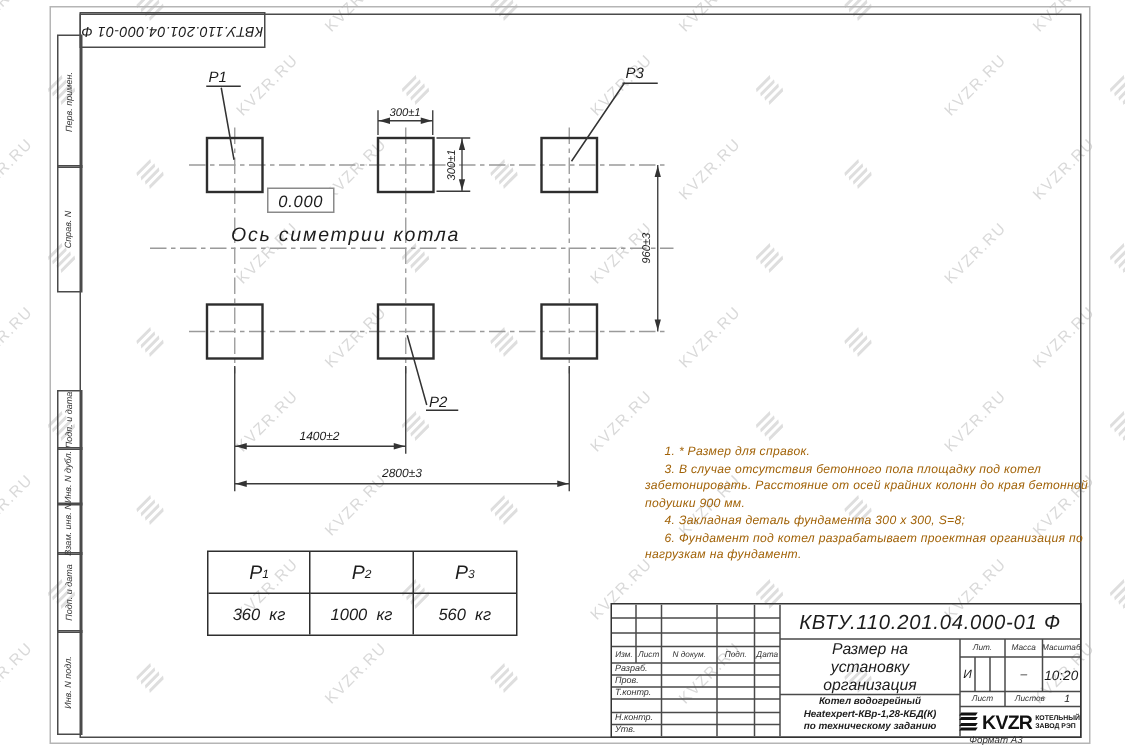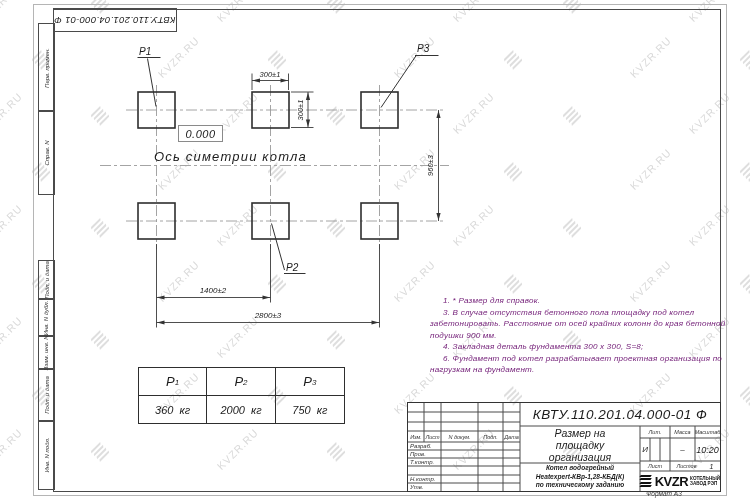--- a/index.html
+++ b/index.html
@@ -25,21 +25,21 @@
   .sq{fill:none;stroke:#2e2e2e;stroke-width:1.6;}
   .cl{fill:none;stroke:#9a9a9a;stroke-width:.9;stroke-dasharray:11 3 3 3;}
   .dim{fill:none;stroke:#3a3a3a;stroke-width:.9;}
   .ldr{fill:none;stroke:#333;stroke-width:1;}
   .ah{fill:#333;stroke:none;}
   .svtxt{font-family:"Liberation Sans",sans-serif;font-style:italic;fill:#1c1c1c;}
   .t7{font-size:7.5px;}.t8{font-size:8px;}.t10{font-size:10px;}.t11{font-size:11px;letter-spacing:.5px;}
   .t13{font-size:13px;letter-spacing:1.2px;}
   .lvl{fill:#fff;stroke:#8a8a8a;stroke-width:1;}
   
-  .notes{position:absolute;left:430px;top:295px;width:298px;color:#701a75;}
+  .notes{position:absolute;left:430px;top:295px;width:298px;color:#a16207;}
   .note{font:italic 8.1px/11.5px "Liberation Sans",sans-serif;text-indent:13px;letter-spacing:.2px;}
   
   .load-table{position:absolute;left:138px;top:367px;width:205px;height:55px;border:1.6px solid #2e2e2e;display:grid;grid-template-columns:repeat(3,1fr);grid-template-rows:28px 1fr;background:transparent;}
   .load-table>div{display:flex;align-items:center;justify-content:center;border-right:1.4px solid #2e2e2e;border-bottom:1.4px solid #2e2e2e;font-style:italic;color:#1c1c1c;white-space:pre;}
   .load-table>div:nth-child(3n){border-right:none;}
   .load-table>div:nth-child(n+4){border-bottom:none;}
   .lt-head{font-size:13px;}
   .lt-head sub{font-size:8px;transform:translateY(1px);}
   .lt-val{font-size:11px;}
   
@@ -395,36 +395,36 @@
       <div class="note">3.  В случае отсутствия бетонного пола площадку под котел забетонировать. Расстояние от осей крайних колонн до края бетонной подушки 900 мм.</div>
       <div class="note">4.  Закладная деталь фундамента  300 х 300, S=8;</div>
       <div class="note">6.  Фундамент под котел разрабатывает проектная организация по нагрузкам на фундамент.</div>
     </div>
 
     <div class="load-table">
       <div class="lt-head"><span>P</span><sub>1</sub></div>
       <div class="lt-head"><span>P</span><sub>2</sub></div>
       <div class="lt-head"><span>P</span><sub>3</sub></div>
       <div class="lt-val">360  кг</div>
-      <div class="lt-val">2000  кг</div>
-      <div class="lt-val">750  кг</div>
+      <div class="lt-val">1000  кг</div>
+      <div class="lt-val">560  кг</div>
     </div>
 
     <div class="title-block">
       <svg width="312" height="88" viewBox="0 0 312 88">
         <g stroke="#4a4a4a" stroke-width="1" fill="none">
           <path d="M16 0 V39 M33 0 V88 M70 0 V88 M95 0 V88 M112 0 V88 M232 23 V88 M242 35 V58 M252 35 V58 M262 23 V68 M287 23 V58"></path>
           <path d="M0 9 H112 M0 19 H112 M0 28 H112 M0 39 H112 M0 47 H112 M0 55 H112 M0 63 H112 M0 72 H112 M0 80 H112"></path>
           <path d="M112 23 H312 M112 60 H232 M232 35 H312 M232 58 H312 M232 68 H312"></path>
         </g>
       </svg>
       <div class="tb tb-doc">КВТУ.110.201.04.000-01  Ф</div>
       <div class="tb tb-title">
         <div>Размер на</div>
-        <div>площадку</div>
+        <div>установку</div>
         <div>организация</div>
       </div>
       <div class="tb tb-sub">
         <div>Котел водогрейный</div>
         <div>Heatexpert-КВр-1,28-КБД(К)</div>
         <div>по техническому заданию</div>
       </div>
       <div class="tb tb-h" style="left:0;top:28px;width:16px;height:11px">Изм.</div>
       <div class="tb tb-h" style="left:16px;top:28px;width:17px;height:11px">Лист</div>
       <div class="tb tb-h" style="left:33px;top:28px;width:37px;height:11px">N докум.</div>

